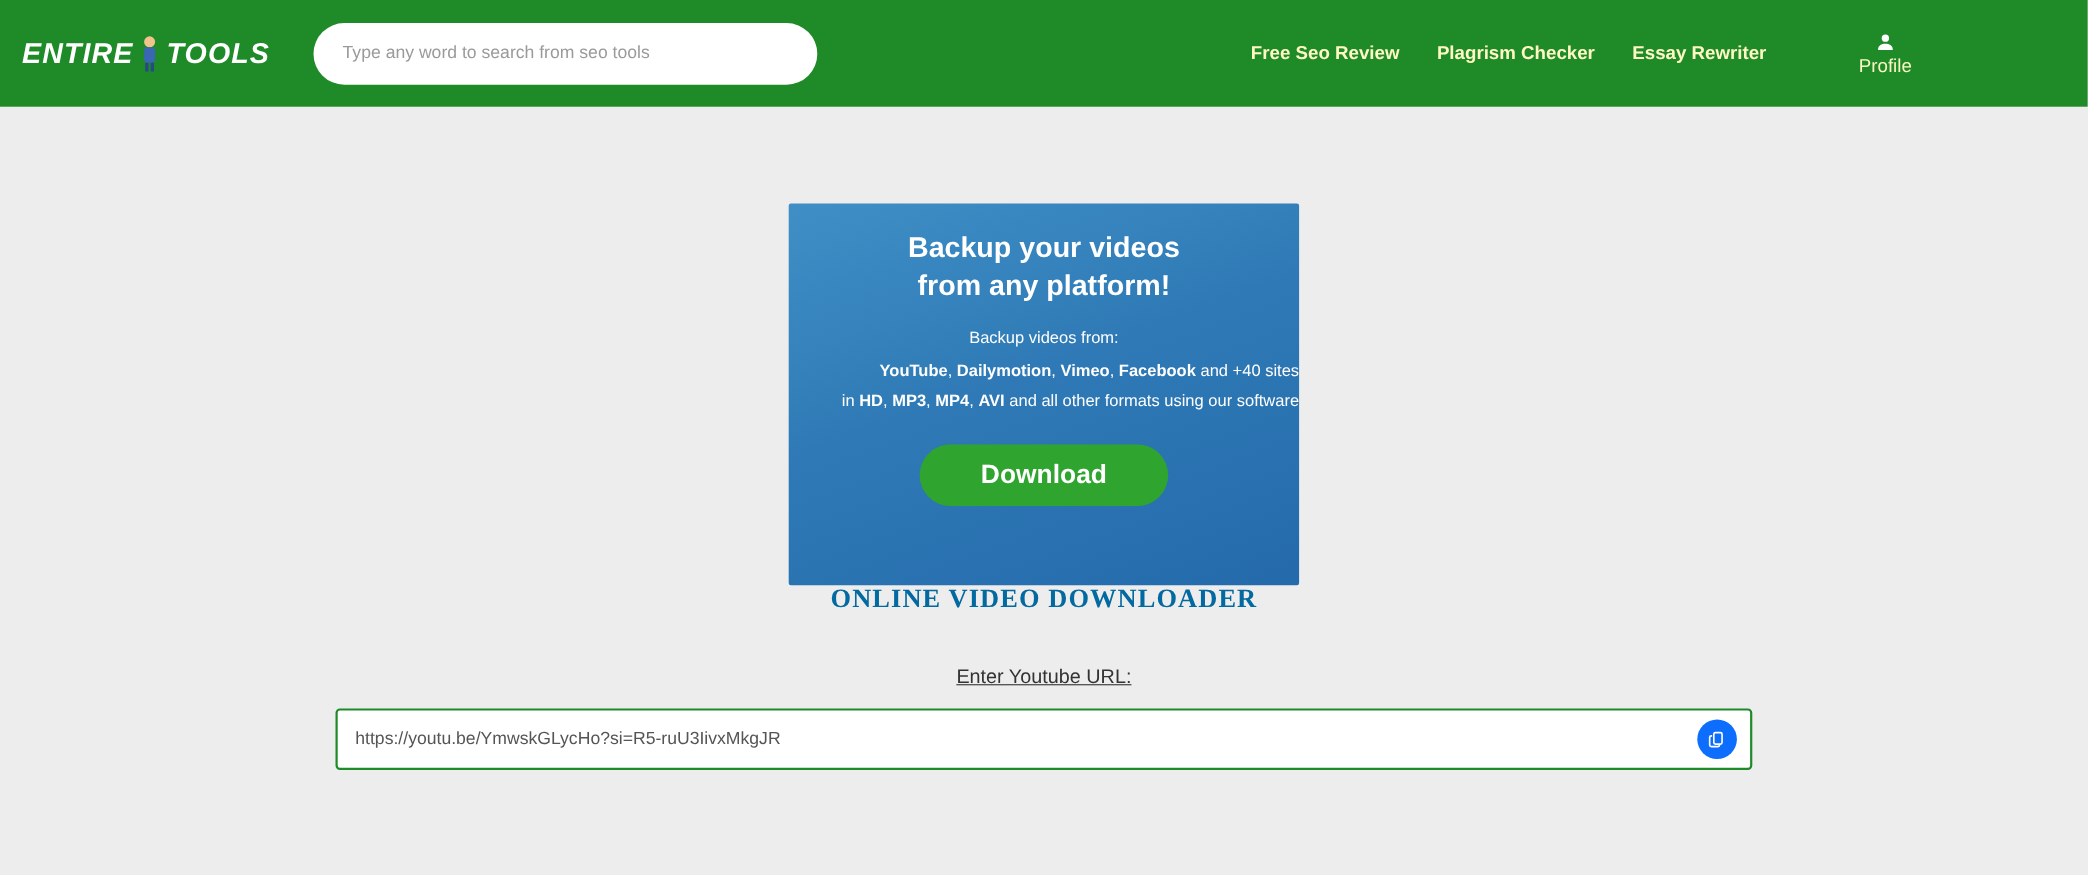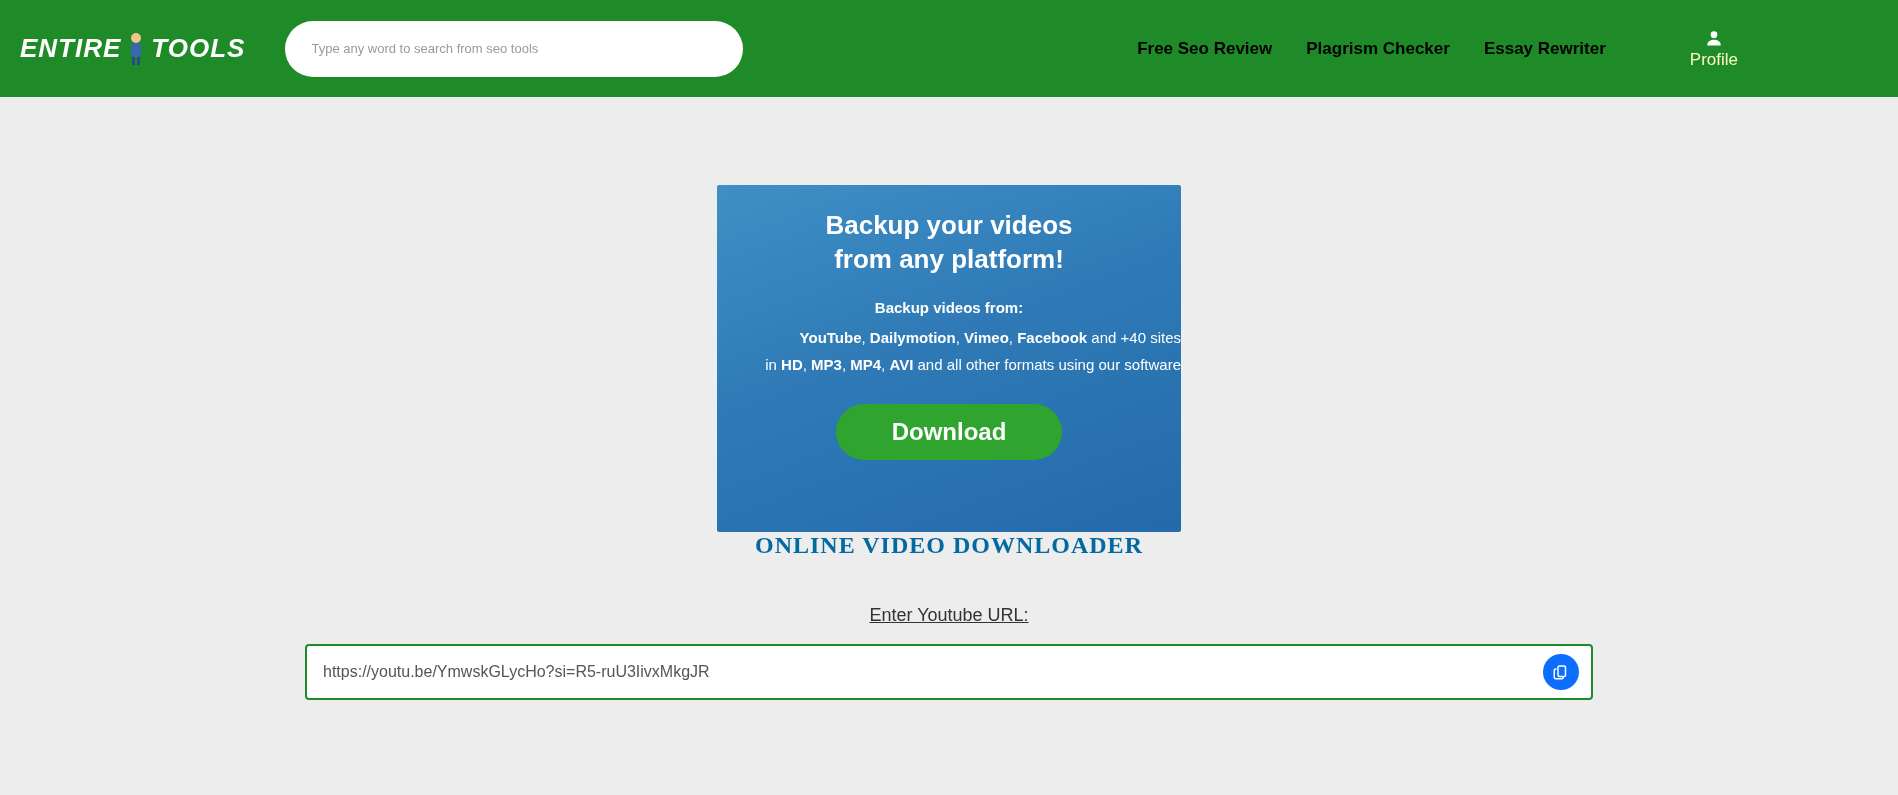--- a/index.html
+++ b/index.html
@@ -39,34 +39,34 @@
 
   .search-wrap {
     flex: 0 0 auto;
   }
   .search-input {
     width: 458px;
     height: 56px;
     border-radius: 28px;
     border: none;
     padding: 0 26px;
-    font-size: 13px;
+    font-size: 16px;
     color: #333;
     outline: none;
   }
   .search-input::placeholder { color: #9a9a9a; }
 
   .nav {
     display: flex;
     align-items: center;
     margin-left: auto;
     gap: 34px;
   }
   .nav a {
-    color: #000000;
+    color: #fef9c3;
     font-weight: 700;
     font-size: 17px;
     text-decoration: none;
     cursor: pointer;
   }
   .profile {
     color: #fef9c3;
     display: flex;
     flex-direction: column;
     align-items: center;
@@ -92,21 +92,20 @@
     padding-top: 24px;
   }
   .banner h2 {
     font-size: 26px;
     font-weight: 700;
     line-height: 1.3;
   }
   .banner .sub {
     margin-top: 22px;
     font-size: 15px;
-    font-weight: bold;
   }
   .banner .desc {
     margin-top: 8px;
     font-size: 15px;
     line-height: 1.8;
     text-align: right;
   }
   .banner .desc b { font-weight: 700; }
   .banner .dl-btn {
     display: inline-block;

